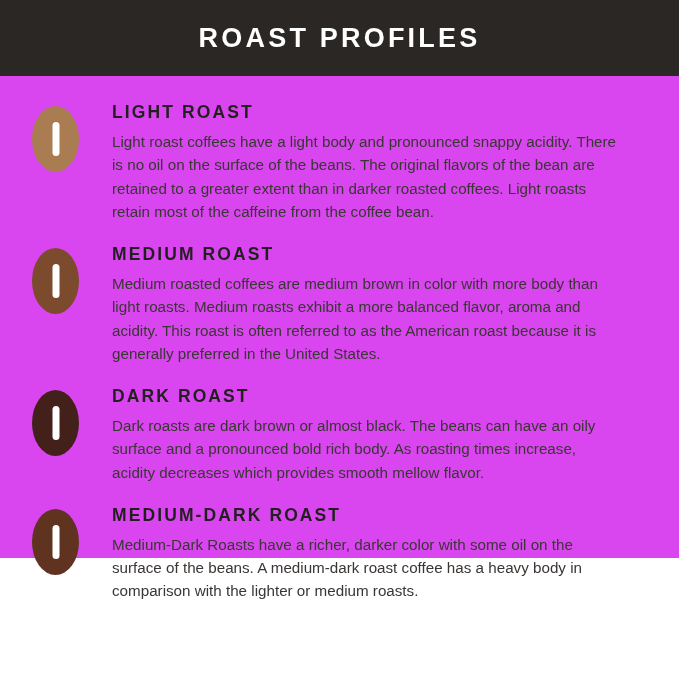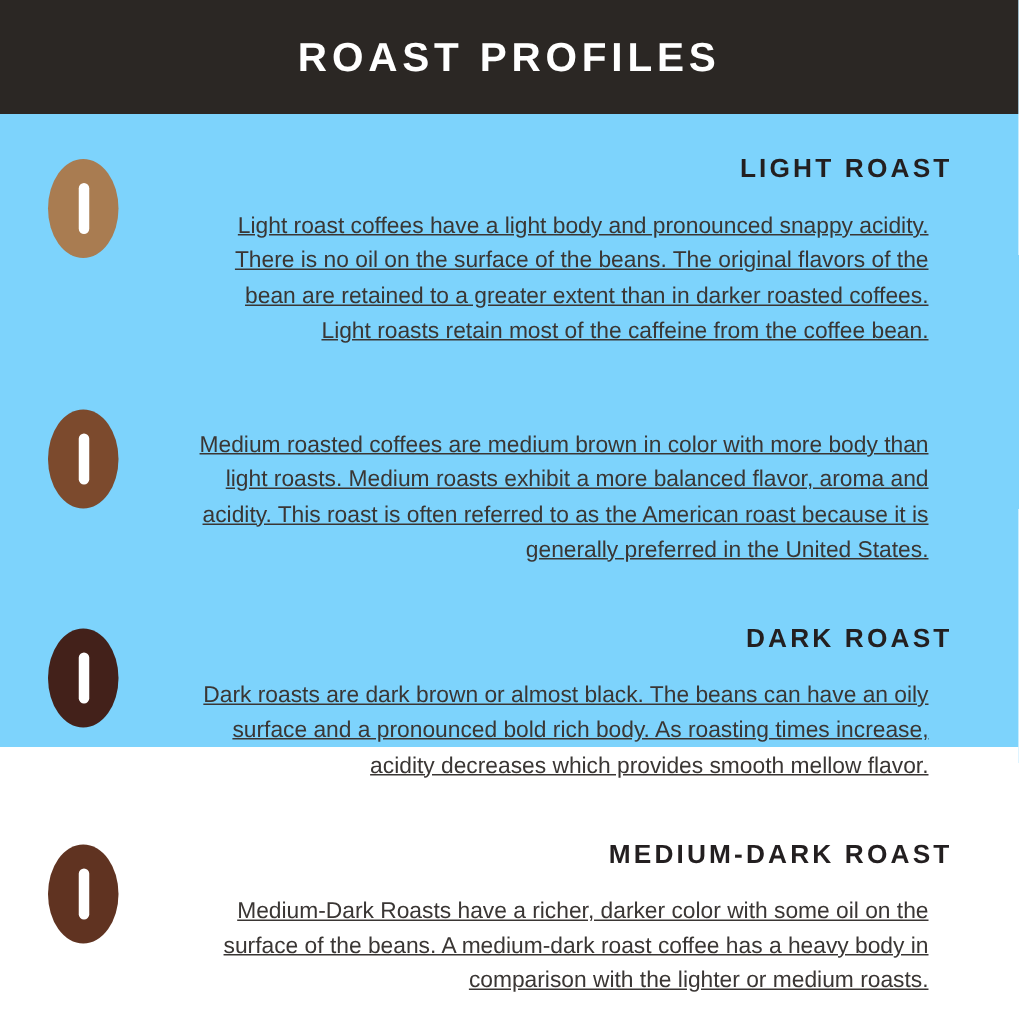--- a/index.html
+++ b/index.html
@@ -9,25 +9,24 @@
   }
   body {
     width: 679px;
     height: 679px;
     font-family: "Liberation Sans", sans-serif;
     color: #231f20;
     overflow: hidden;
   }
   .page {
     width: 679px;
-    height: 498px;
+    height: 558px;
     position: relative;
-    background: #7dd3fc;
+    background: #d946ef;
     box-sizing: border-box;
-    text-align: right;
   }
   .header {
     height: 76px;
     background: #2b2724;
     display: flex;
     align-items: center;
     justify-content: center;
   }
   .header-title {
     color: #ffffff;
@@ -80,24 +79,23 @@
     letter-spacing: 2.1px;
     text-transform: uppercase;
     color: #231f20;
     margin: 0 0 7px 0;
     font-family: "Liberation Sans", sans-serif;
   }
   .roast-desc {
     font-size: 15.2px;
     line-height: 1.53;
     color: #3a3634;
-    margin: 16px;
+    margin: 0;
     max-width: 505px;
     font-family: "Liberation Sans", sans-serif;
-    text-decoration: underline;
   }
   .row-1 .roast-desc { max-width: 512px; }
   .row-3 .roast-desc { max-width: 500px; }
 </style>
 </head>
 <body>
 
 <div class="page">
 
   <div class="header">
@@ -114,20 +112,21 @@
         <h2 class="roast-title">Light Roast</h2>
         <p class="roast-desc">Light roast coffees have a light body and pronounced snappy acidity. There is no oil on the surface of the beans. The original flavors of the bean are retained to a greater extent than in darker roasted coffees. Light roasts retain most of the caffeine from the coffee bean.</p>
       </div>
     </div>
 
     <div class="row row-2">
       <div class="bean-wrap">
         <div class="bean" style="background:#7c4a2d"></div>
       </div>
       <div class="text-col">
+        <h2 class="roast-title">Medium Roast</h2>
         <p class="roast-desc">Medium roasted coffees are medium brown in color with more body than light roasts. Medium roasts exhibit a more balanced flavor, aroma and acidity.  This roast is often referred to as the American roast because it is generally preferred in the United States.</p>
       </div>
     </div>
 
     <div class="row row-4">
       <div class="bean-wrap">
         <div class="bean" style="background:#43211a"></div>
       </div>
       <div class="text-col">
         <h2 class="roast-title">Dark Roast</h2>

